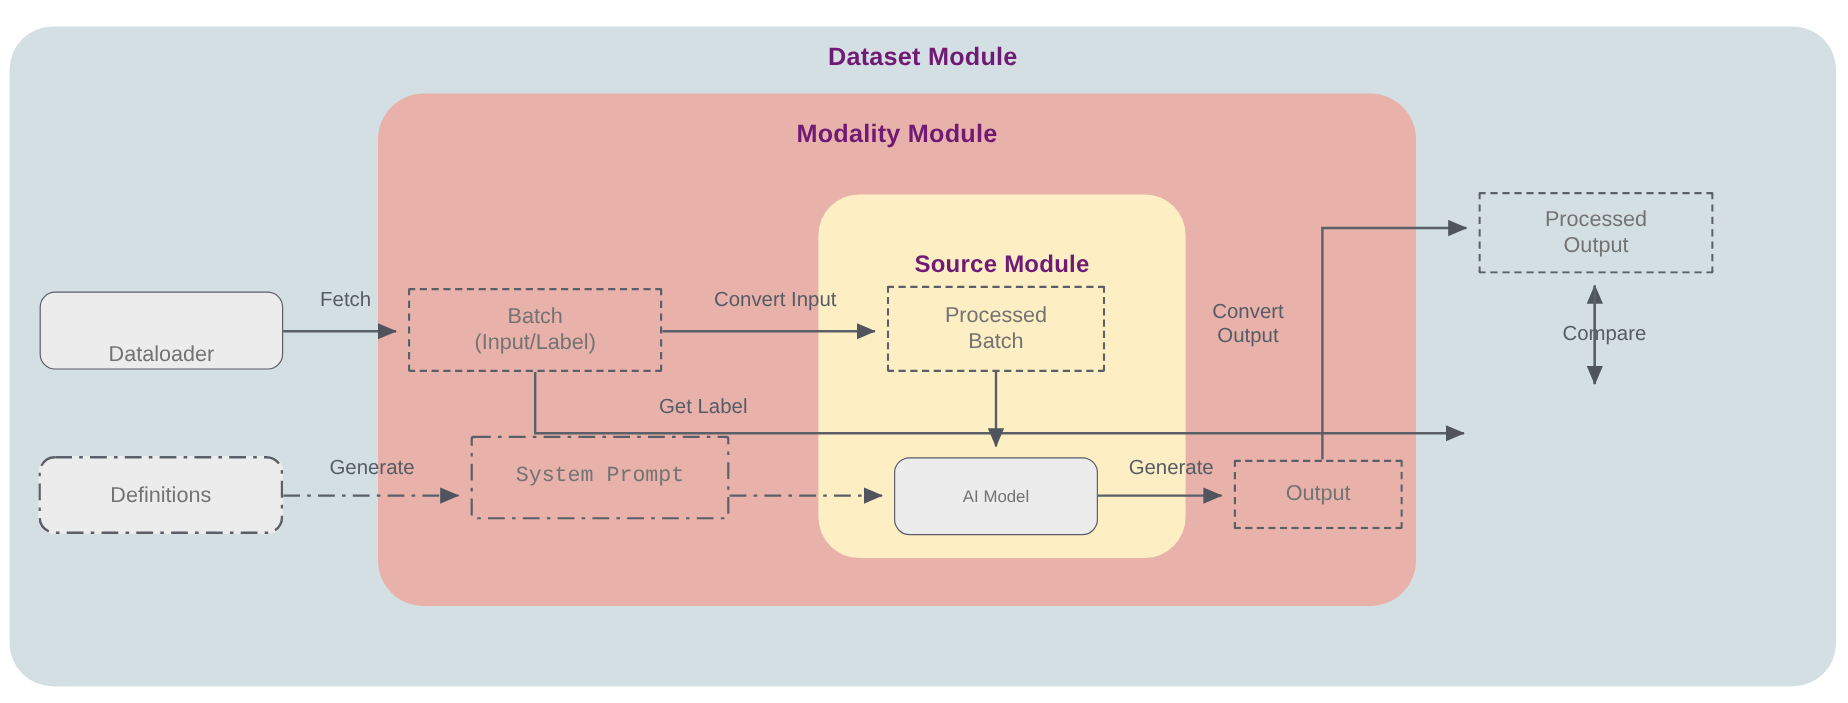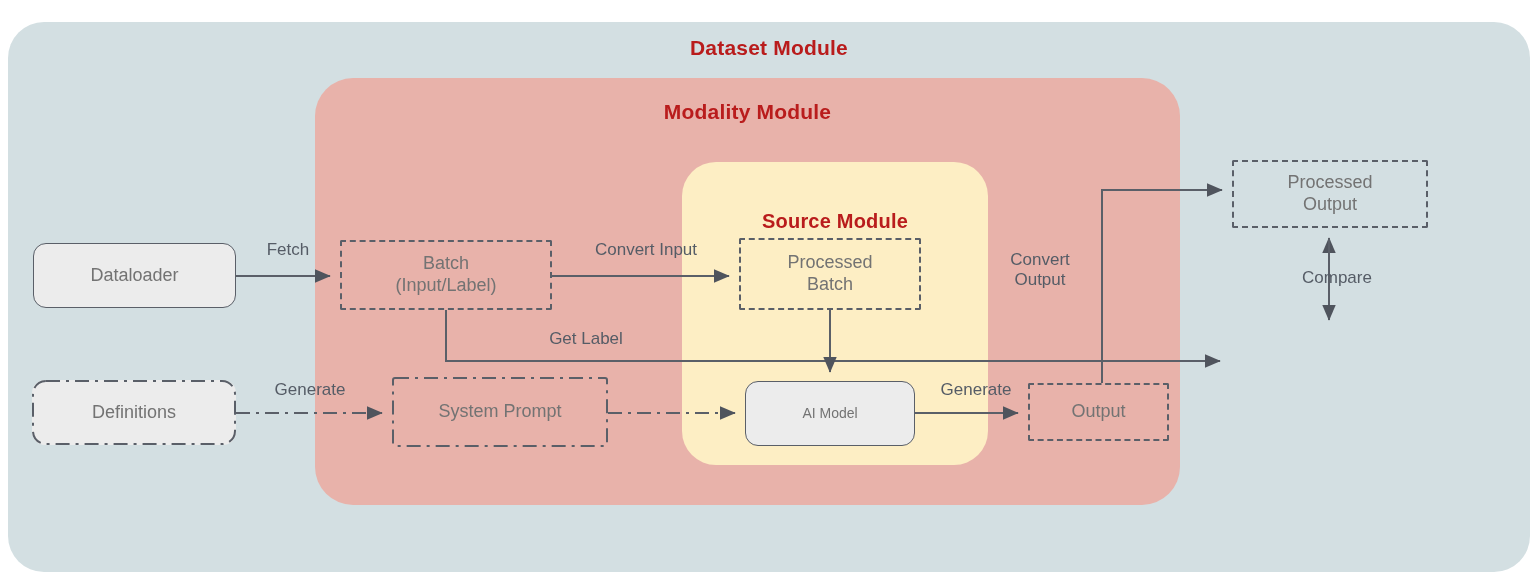--- a/index.html
+++ b/index.html
@@ -4,38 +4,38 @@
 <style>
   html,body{margin:0;padding:0;background:#ffffff;}
   body{font-family:"Liberation Sans", sans-serif;}
   #stage{position:relative;width:1540px;height:586px;background:#ffffff;overflow:hidden;}
 
   .container-box{position:absolute;}
   #dataset-module{left:8px;top:22px;width:1522px;height:550px;background:#d3dfe2;border-radius:36px;}
   #modality-module{left:315px;top:78px;width:865px;height:427px;background:#e8b2aa;border-radius:38px;}
   #source-module{left:682px;top:162px;width:306px;height:303px;background:#fdeec4;border-radius:34px;}
 
-  .module-title{position:absolute;text-align:center;font-weight:bold;color:#b91c1c;letter-spacing:.2px;}
+  .module-title{position:absolute;text-align:center;font-weight:bold;color:#701a75;letter-spacing:.2px;}
   #dataset-title{left:8px;top:36px;width:1522px;font-size:21px;}
   #modality-title{left:315px;top:100px;width:865px;font-size:21px;}
   #source-title{left:682px;top:178px;width:306px;font-size:20px;margin-top:32px;}
 
   .node{position:absolute;display:flex;align-items:center;justify-content:center;text-align:center;
         color:#737373;font-size:18px;line-height:1.22;box-sizing:border-box;}
   .node.solid{border:1.8px solid #5a5f68;background:#ececec;border-radius:13px;}
   .node.dashed{border:2px dashed #5a5f68;background:transparent;border-radius:2px;}
   .node.dashdot{border-radius:13px;background:#ececec;border:0;}
   .node.dashdot-plain{border-radius:2px;background:transparent;border:0;}
 
   .dd-svg{position:absolute;left:0;top:0;width:100%;height:100%;pointer-events:none;}
 
-  #n-dataloader{left:33px;top:243px;width:203px;height:65px;}
+  #n-dataloader{left:33px;top:243px;width:203px;height:65px;align-items:flex-end;}
   #n-definitions{left:32px;top:380px;width:204px;height:65px;}
   #n-batch{left:340px;top:240px;width:212px;height:70px;}
-  #n-sysprompt{left:392px;top:377px;width:216px;height:70px;}
+  #n-sysprompt{left:392px;top:363px;width:216px;height:70px;font-family:Liberation Mono, monospace;}
   #n-procbatch{left:739px;top:238px;width:182px;height:72px;}
   #n-aimodel{left:745px;top:381px;width:170px;height:65px;}
   #n-output{left:1028px;top:383px;width:141px;height:58px;}
   #n-procoutput{left:1232px;top:160px;width:196px;height:68px;}
   #n-answer{left:1230px;top:330px;width:198px;height:68px;}
 
   .edge-label{position:absolute;color:#555c66;font-size:17px;line-height:1.2;text-align:center;white-space:pre-line;}
   #lbl-fetch{left:248px;top:240px;width:80px;}
   #lbl-convert-input{left:566px;top:240px;width:160px;}
   #lbl-get-label{left:466px;top:329px;width:240px;}

